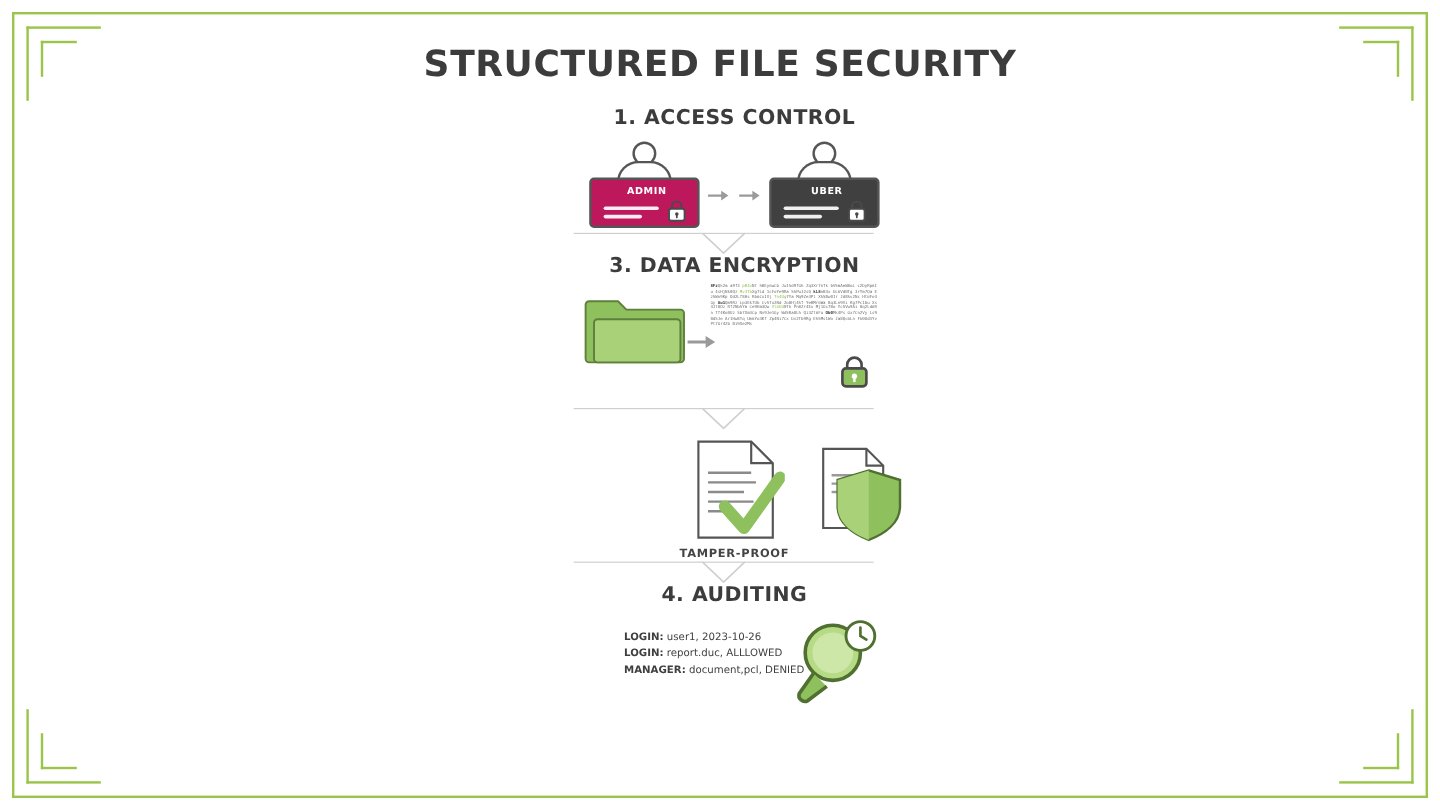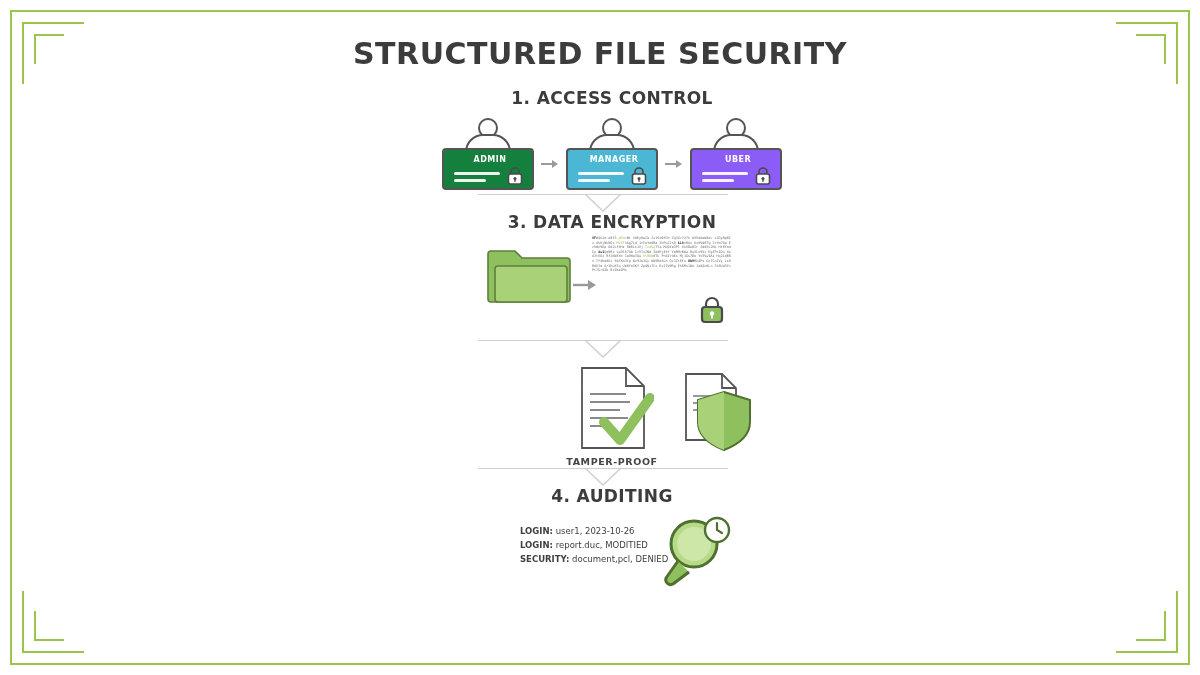--- a/index.html
+++ b/index.html
@@ -175,23 +175,23 @@
   .badge-card {
     position: absolute;
     left: 0;
     top: 30px;
     width: 92px;
     height: 42px;
     border: 2px solid #555;
     border-radius: 4px;
     box-sizing: border-box;
   }
-  .badge-card.green  { background: #15803d; }
+  .badge-card.green  { background: #be185d; }
   .badge-card.blue   { background: #4cb7d4; }
-  .badge-card.gray   { background: #8b5cf6; }
+  .badge-card.gray   { background: #404040; }
   .badge-role {
     position: absolute;
     top: 5px;
     left: 0;
     width: 92px;
     text-align: center;
     font-size: 8px;
     font-weight: bold;
     color: #ffffff;
     letter-spacing: 0.5px;
@@ -367,39 +367,20 @@
         </div>
       </div>
 
       <div class="arrow-small">
         <svg viewBox="0 0 20 12" width="20" height="12">
           <path d="M1 6 H13" stroke="#9a9a9a" stroke-width="2"></path>
           <path d="M12 2 L18 6 L12 10 Z" fill="#9a9a9a"></path>
         </svg>
       </div>
 
-      <div class="badge-wrap">
-        <div class="badge-head"></div>
-        <div class="badge-shoulders"></div>
-        <div class="badge-card blue">
-          <div class="badge-role">MANAGER</div>
-          <div class="badge-lines">
-              <i></i>
-              <i></i>
-            </div>
-          <div class="badge-lock">
-            <svg viewBox="0 0 18 20" width="18" height="20">
-              <path d="M5 8 V6 a4 4 0 0 1 8 0 V8" fill="none" stroke="#4a4a4a" stroke-width="1.6"></path>
-              <rect x="2.5" y="8" width="13" height="10" rx="2" fill="#ffffff" stroke="#4a4a4a" stroke-width="1.6"></rect>
-              <circle cx="9" cy="12.4" r="1.5" fill="#4a4a4a"></circle>
-              <rect x="8.3" y="12.8" width="1.4" height="3" fill="#4a4a4a"></rect>
-            </svg>
-          </div>
-        </div>
-      </div>
 
       <div class="arrow-small">
         <svg viewBox="0 0 20 12" width="20" height="12">
           <path d="M1 6 H13" stroke="#9a9a9a" stroke-width="2"></path>
           <path d="M12 2 L18 6 L12 10 Z" fill="#9a9a9a"></path>
         </svg>
       </div>
 
       <div class="badge-wrap">
         <div class="badge-head"></div>
@@ -529,24 +510,24 @@
     <div class="section-title">4. AUDITING</div>
 
     <div class="audit-row">
       <div class="audit-log">
         <div>
           <b>LOGIN:</b>
           <span>user1, 2023-10-26</span>
         </div>
         <div>
           <b>LOGIN:</b>
-          <span>report.duc, MODITIED</span>
+          <span>report.duc, ALLLOWED</span>
         </div>
         <div>
-          <b>SECURITY:</b>
+          <b>MANAGER:</b>
           <span>document,pcl, DENIED</span>
         </div>
       </div>
 
       <div class="magnifier">
         <svg viewBox="0 0 74 74" width="74" height="74">
           <circle cx="34" cy="30" r="23" fill="#b7da86" stroke="#4f7030" stroke-width="3"></circle>
           <circle cx="34" cy="30" r="17" fill="#cde7a8"></circle>
           <path d="M18 47 L6 64 a5 5 0 0 0 7 6 L29 58" fill="#8fc05e" stroke="#4f7030" stroke-width="3" stroke-linejoin="round"></path>
           <circle cx="57" cy="16" r="12" fill="#ffffff" stroke="#4f7030" stroke-width="2.4"></circle>

